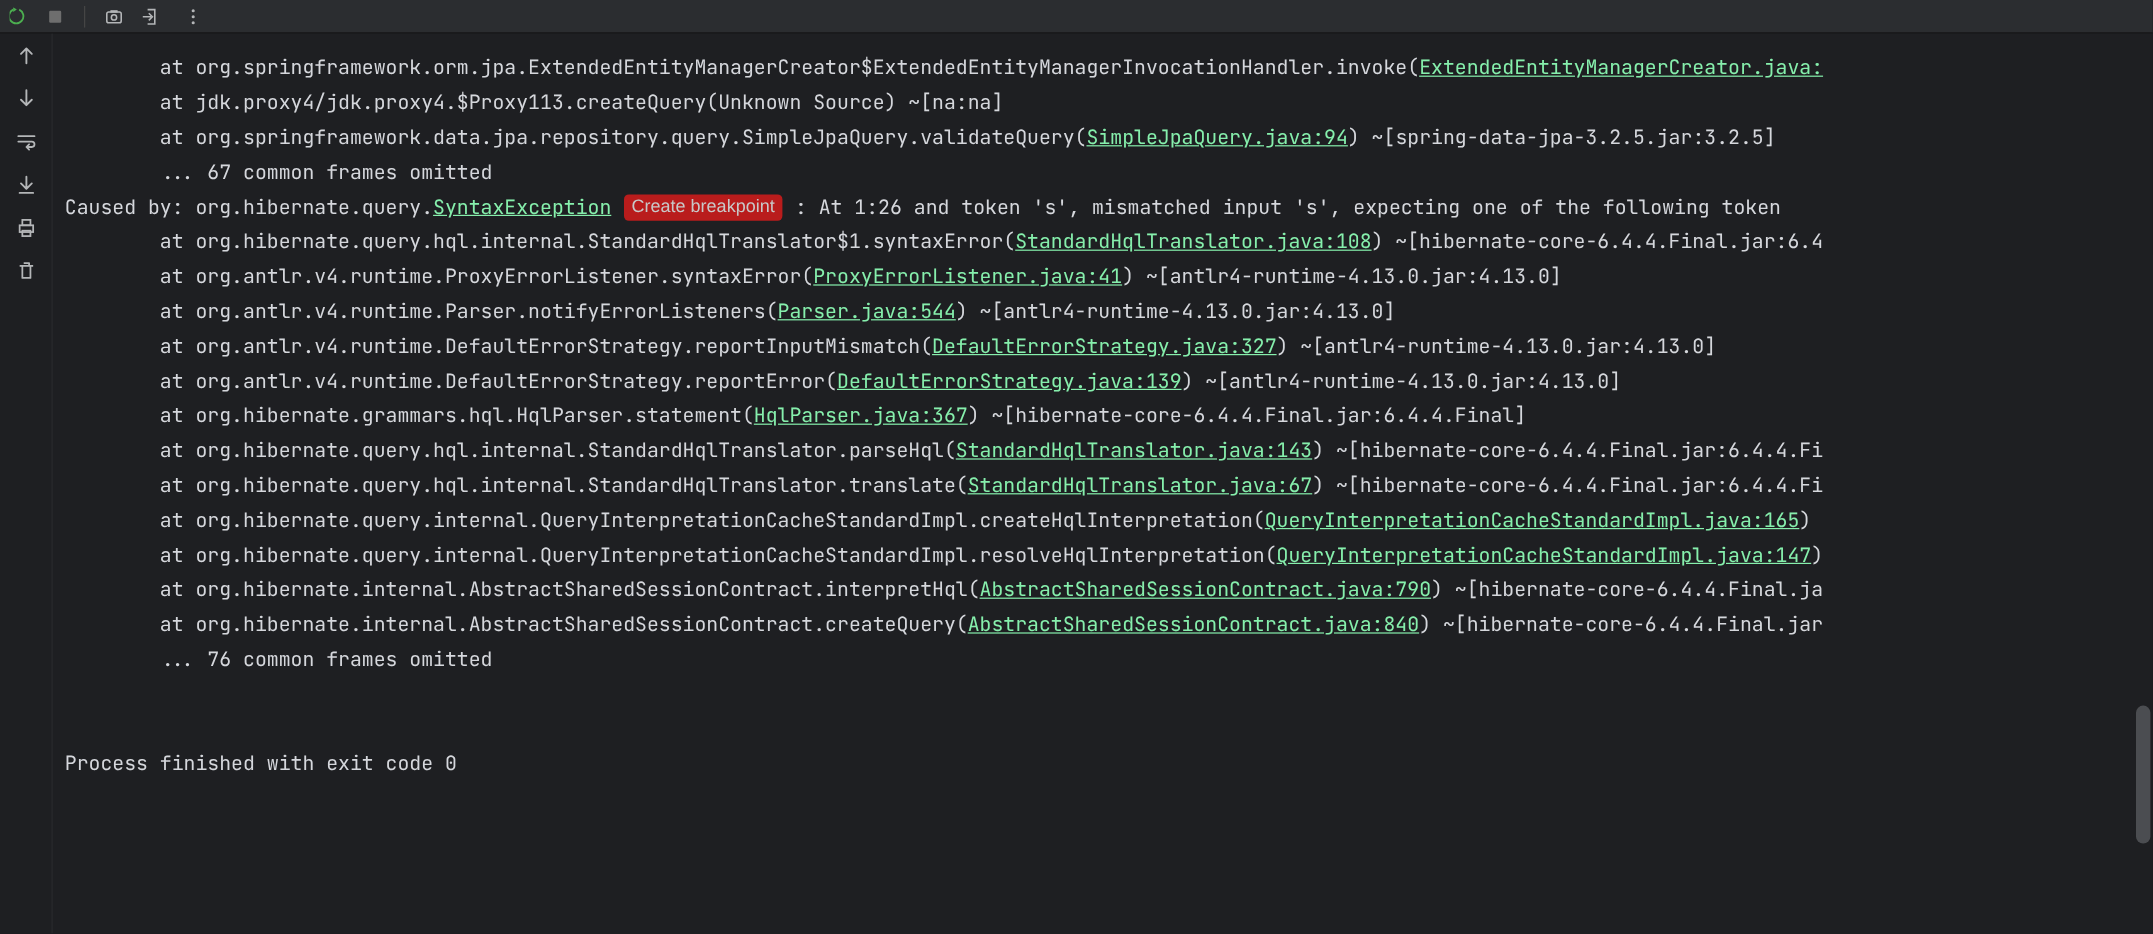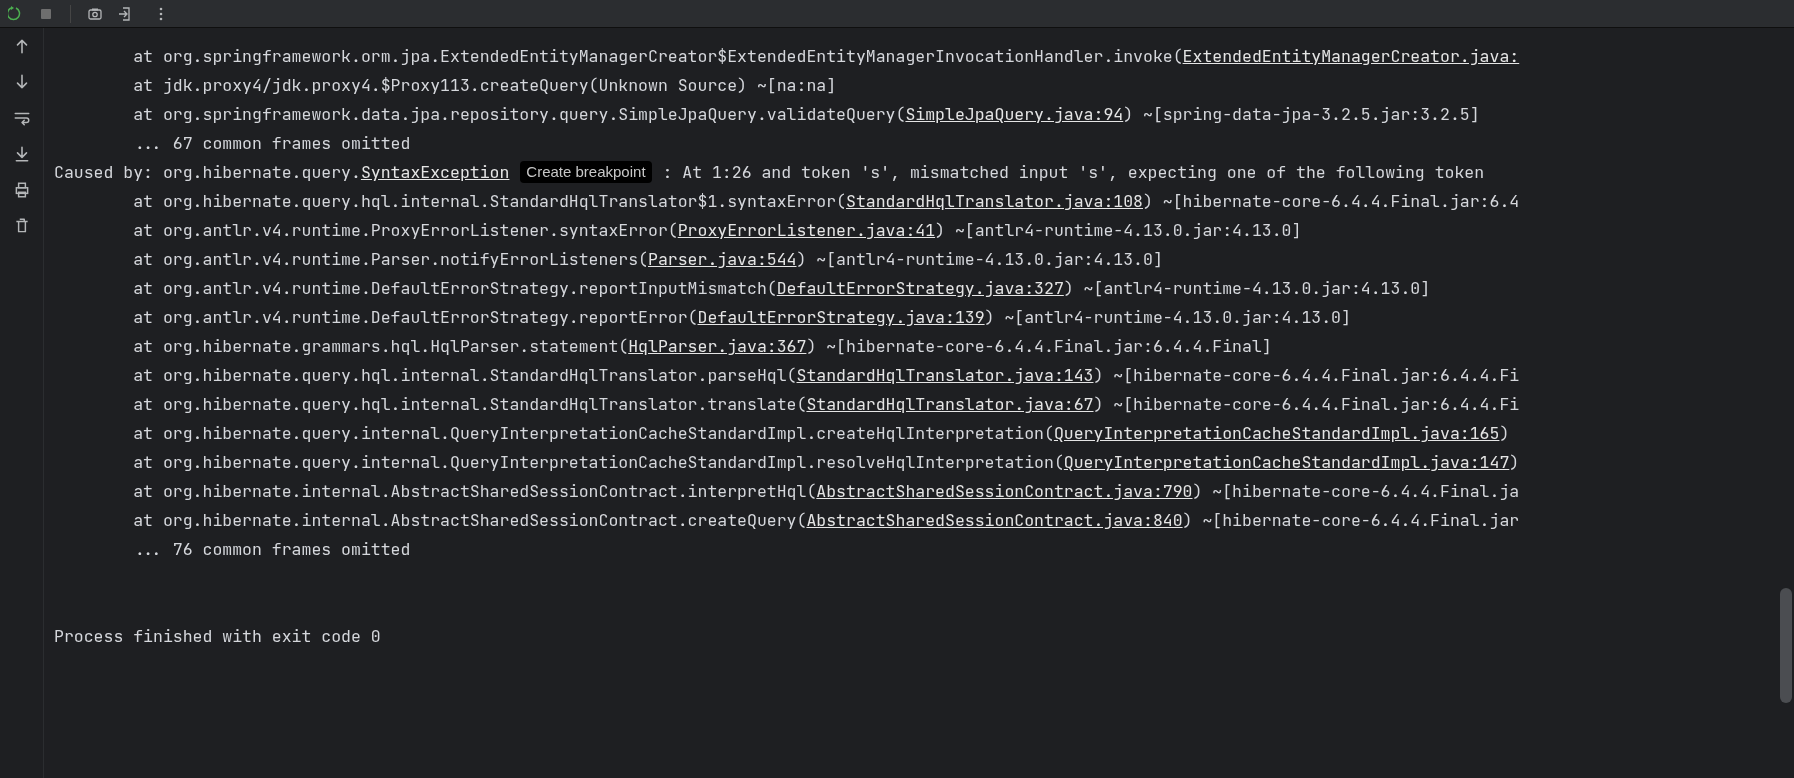--- a/index.html
+++ b/index.html
@@ -35,24 +35,24 @@
     padding: 14px 0 0 10px;
   }
   .console pre {
     font-family: inherit;
     font-size: 16.5px;
     line-height: 29px;
     white-space: pre;
     color: #d5d7dc;
   }
   .console .line { white-space: pre; }
-  .lnk { color: #e5e5e5; text-decoration: underline; cursor:pointer; }
+  .lnk { color: #86efac; text-decoration: underline; cursor:pointer; }
   .badge {
     display: inline-block;
-    background: #000000;
+    background: #b91c1c;
     color: #c8c8c8;
     border-radius: 4px;
     padding: 0 6px;
     font-size: 15px;
     line-height: 22px;
     font-family: "Segoe UI", Arial, sans-serif;
     vertical-align: 1px;
     margin: 0 1px;
   }
   .scrollbar-stub {

